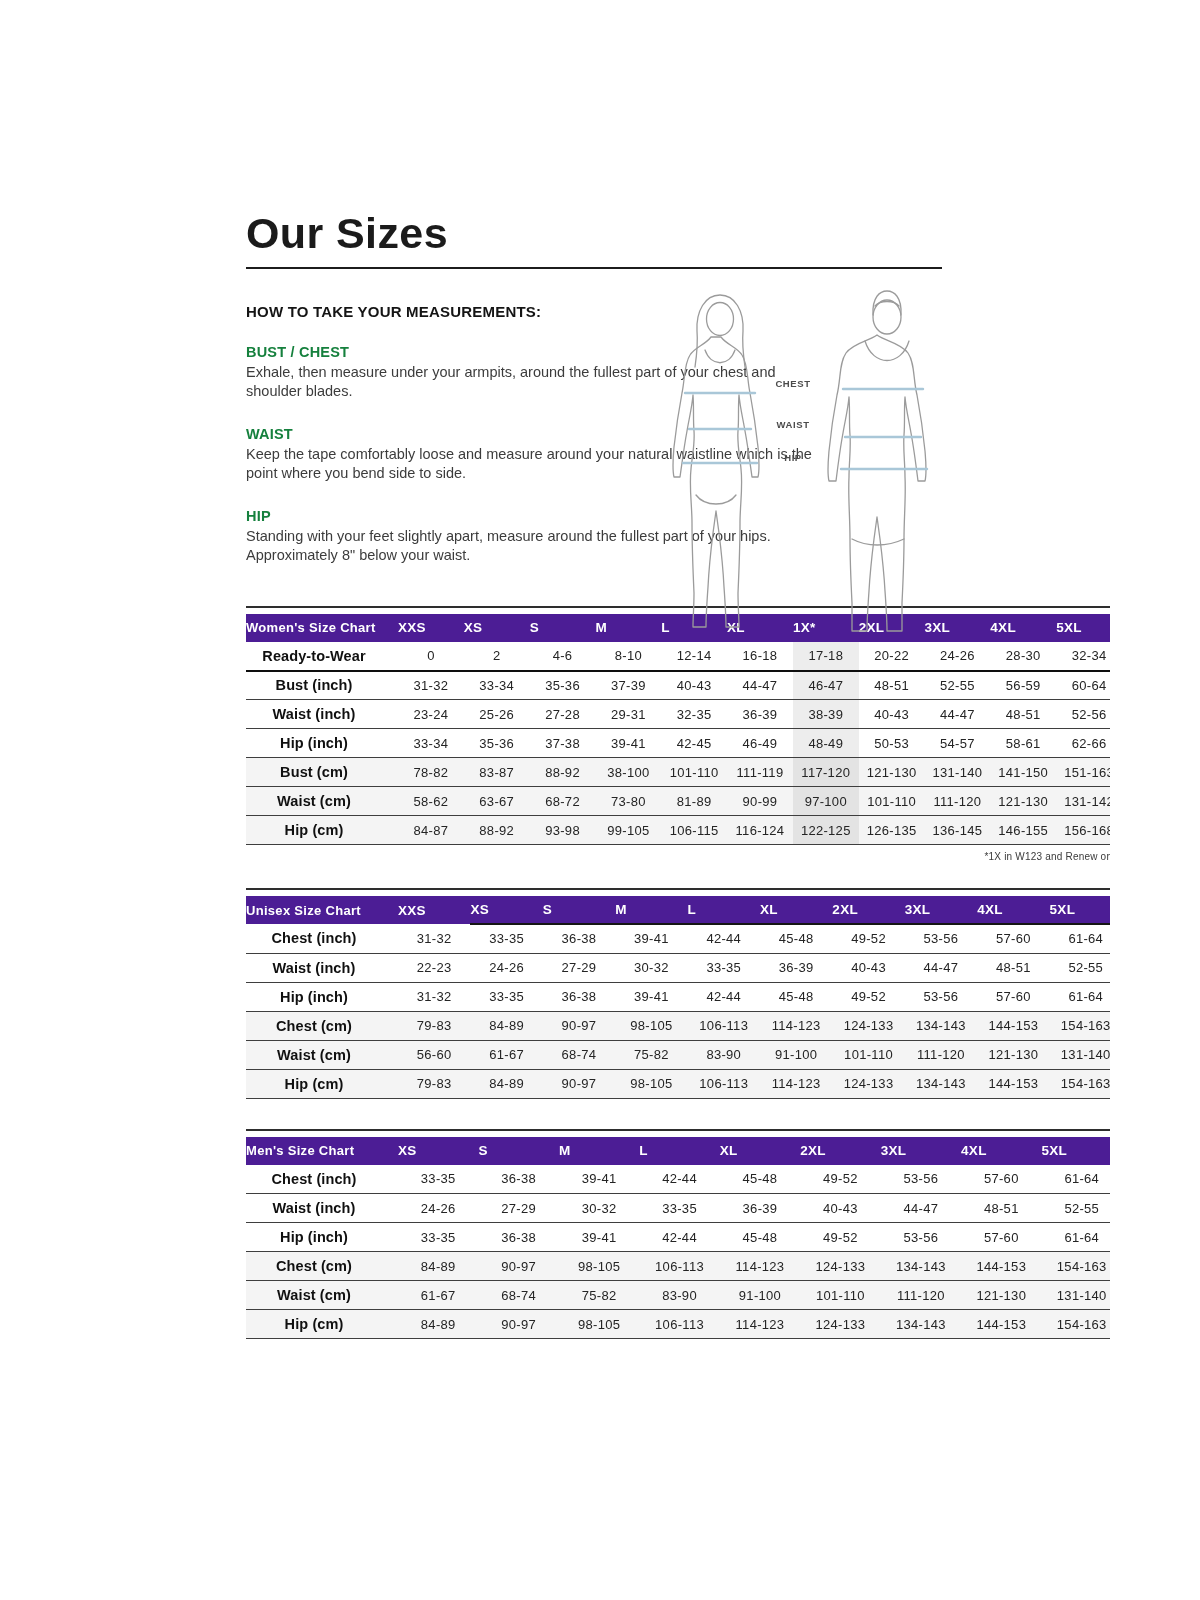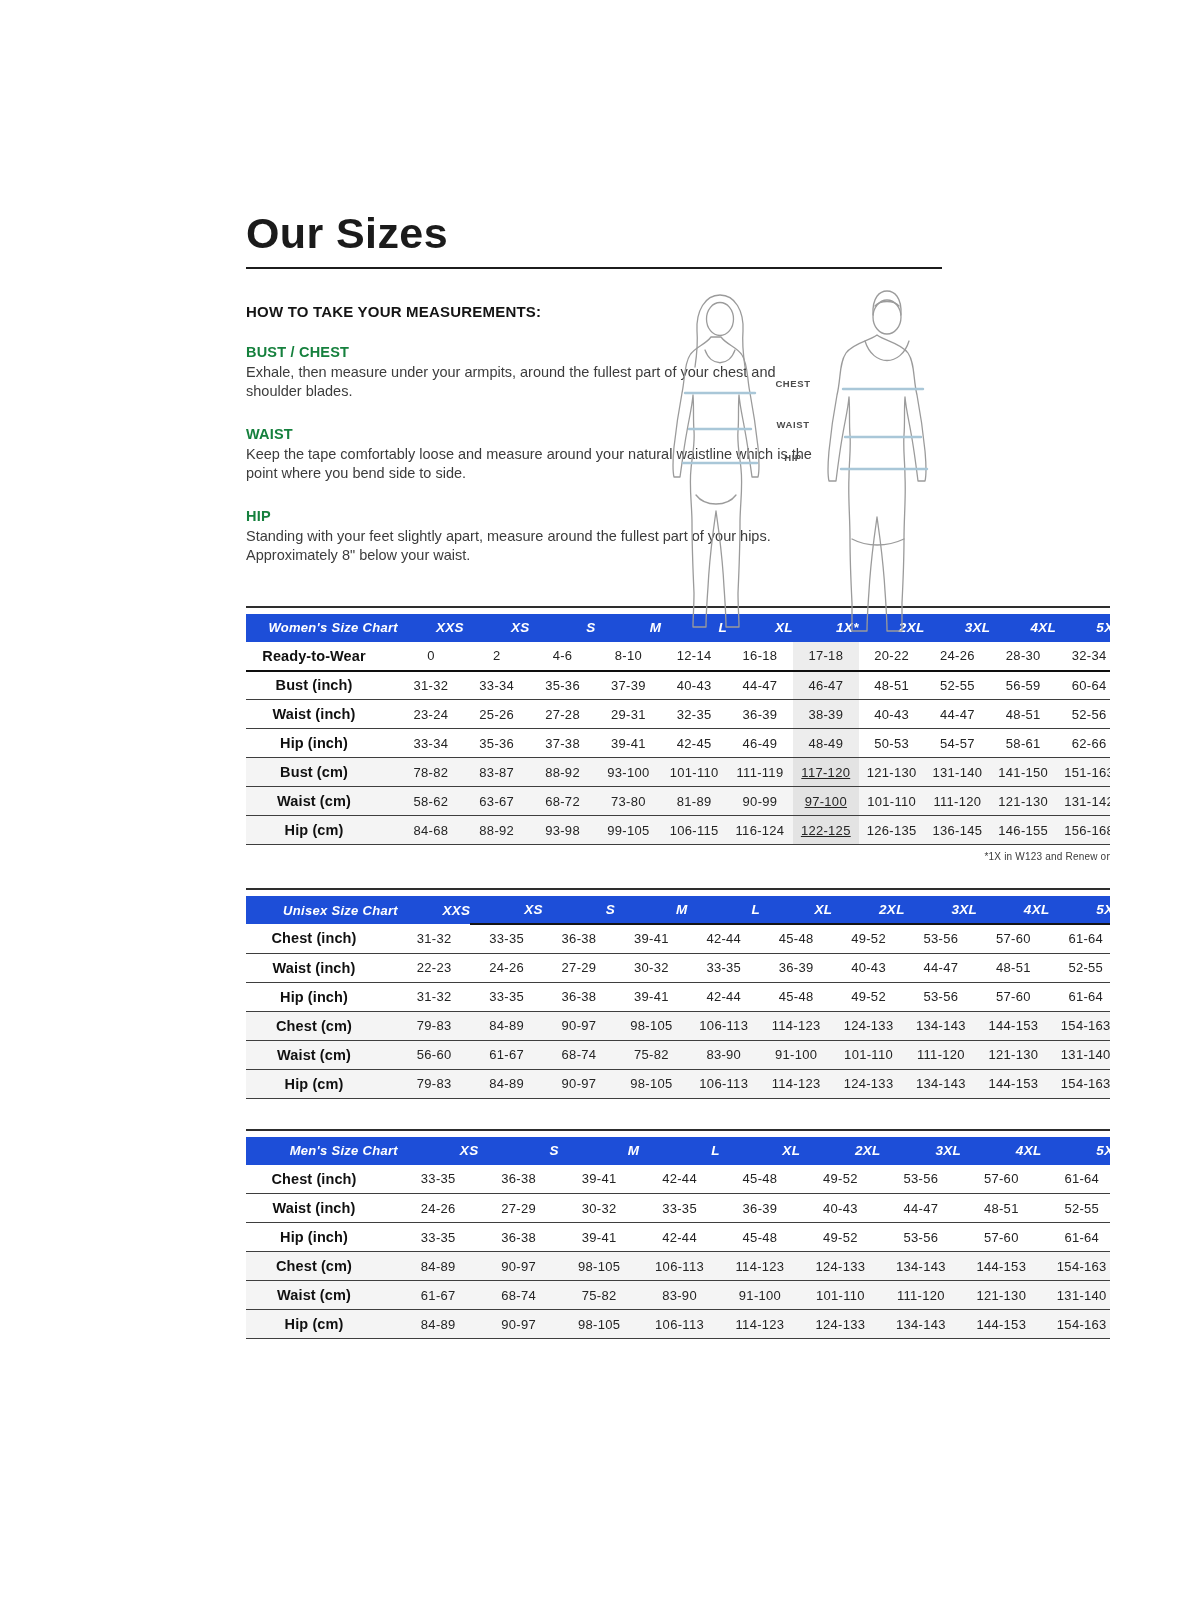--- a/index.html
+++ b/index.html
@@ -87,29 +87,28 @@
   }
   .table-wrap.first { margin-top: 40px; }
   .table-wrap.second { margin-top: 26px; }
   .table-wrap.third { margin-top: 30px; }
   table.size-table {
     width: 100%;
     border-collapse: collapse;
     table-layout: fixed;
   }
   table.size-table thead th {
-    background: #1d4ed8;
+    background: #4c1d95;
     color: #ffffff;
     font-weight: 700;
     font-size: 13.5px;
     letter-spacing: 0.3px;
     height: 28px;
-    text-align: right;
+    text-align: left;
     vertical-align: middle;
-    font-style: italic;
   }
   table.size-table thead th.corner { font-size: 13px; }
   table.size-table thead th.hdr-underline { border-bottom: 2.5px solid #151515; }
   table.size-table tbody th {
     padding-right: 16px;
     font-size: 14.5px;
     font-weight: 700;
     color: #101010;
     height: 29px;
     vertical-align: middle;
@@ -121,21 +120,21 @@
     font-size: 13px;
     letter-spacing: 0.3px;
     color: #242424;
     height: 29px;
   }
   table.size-table tbody tr:not(:first-child) { border-top: 1.5px solid #3e3e3e; }
   table.size-table tbody tr:last-child { border-bottom: 1.5px solid #3e3e3e; }
   table.size-table tbody tr.heavy { border-bottom: 2.5px solid #0e0e0e; }
   table.size-table tbody tr.cm td, table.size-table tbody tr.cm th { background: #f4f4f4; }
   table.size-table tbody td.hl { background: #ededed; text-align: center; }
-  table.size-table tbody tr.cm td.hl { background: #e3e3e3; text-decoration: underline; }
+  table.size-table tbody tr.cm td.hl { background: #e3e3e3; }
   .footnote {
     margin-top: 6px;
     text-align: right;
     font-size: 10px;
     color: #3a3a3a;
     letter-spacing: 0.2px;
   }
 </style>
 </head>
 <body>
@@ -285,21 +284,21 @@
             <td>50-53</td>
             <td>54-57</td>
             <td>58-61</td>
             <td>62-66</td>
           </tr>
           <tr class="cm">
             <th>Bust (cm)</th>
             <td>78-82</td>
             <td>83-87</td>
             <td>88-92</td>
-            <td>93-100</td>
+            <td>38-100</td>
             <td>101-110</td>
             <td>111-119</td>
             <td class="hl">117-120</td>
             <td>121-130</td>
             <td>131-140</td>
             <td>141-150</td>
             <td>151-163</td>
           </tr>
           <tr class="cm">
             <th>Waist (cm)</th>
@@ -310,21 +309,21 @@
             <td>81-89</td>
             <td>90-99</td>
             <td class="hl">97-100</td>
             <td>101-110</td>
             <td>111-120</td>
             <td>121-130</td>
             <td>131-142</td>
           </tr>
           <tr class="cm">
             <th>Hip (cm)</th>
-            <td>84-68</td>
+            <td>84-87</td>
             <td>88-92</td>
             <td>93-98</td>
             <td>99-105</td>
             <td>106-115</td>
             <td>116-124</td>
             <td class="hl">122-125</td>
             <td>126-135</td>
             <td>136-145</td>
             <td>146-155</td>
             <td>156-168</td>

